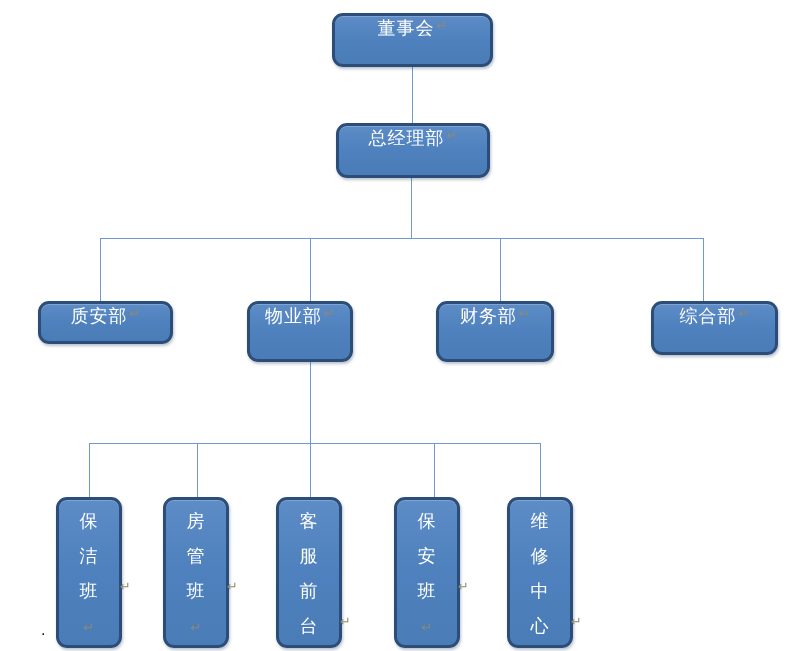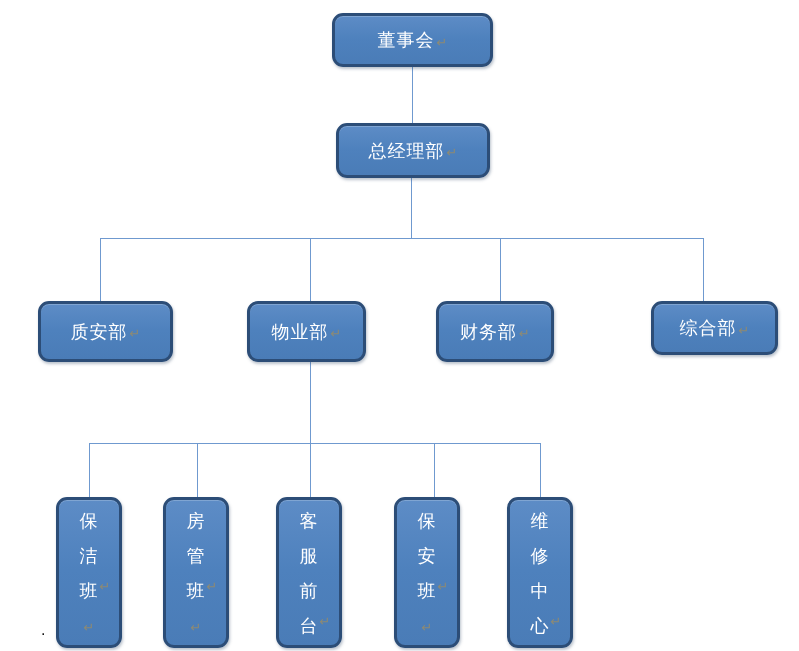--- a/index.html
+++ b/index.html
@@ -12,21 +12,21 @@
   .conn { position: absolute; background: #6f99cf; }
   .conn.v { width: 1px; }
   .conn.h { height: 1px; }
 
   
   .node {
     position: absolute; box-sizing: border-box;
     background: linear-gradient(180deg, #5d8cc6 0%, #4e81bd 48%, #4a7cb7 100%);
     border: 3px solid #2c4d77; border-radius: 11px;
     color: #ffffff; font-size: 18px; letter-spacing: 1px;
-    display: flex; align-items: center; justify-content: center;
+    display: flex; justify-content: center;
     box-shadow: inset 0 1px 0 rgba(255,255,255,0.22), 1px 2px 3px rgba(58,80,110,0.35);
   }
   .node .lbl { white-space: nowrap; }
 
   
   .ret { color: #8d8a74; font-size: 13px; letter-spacing: 0; }
   .inline-ret { margin-left: 2px; position: relative; top: 2px; }
 
   
   .vnode { flex-direction: column; justify-content: center; padding: 2px 0; }
@@ -60,25 +60,25 @@
   <div class="node" style="left:332px; top:13px; width:161px; height:54px;">
     <span class="lbl">董事会</span>
       <span class="ret inline-ret">↵</span>
   </div>
 
   <div class="node" style="left:336px; top:123px; width:154px; height:55px;">
     <span class="lbl">总经理部</span>
       <span class="ret inline-ret">↵</span>
   </div>
 
-  <div class="node" style="left:38px; top:301px; width:135px; height:61px;">
+  <div class="node" style="left:38px; top:301px; width:135px; height:43px;">
     <span class="lbl">质安部</span>
       <span class="ret inline-ret">↵</span>
   </div>
-  <div class="node" style="left:247px; top:301px; width:119px; height:61px;">
+  <div class="node" style="left:247px; top:301px; width:106px; height:61px;">
     <span class="lbl">物业部</span>
       <span class="ret inline-ret">↵</span>
   </div>
   <div class="node" style="left:436px; top:301px; width:118px; height:61px;">
     <span class="lbl">财务部</span>
       <span class="ret inline-ret">↵</span>
   </div>
   <div class="node" style="left:651px; top:301px; width:127px; height:54px;">
     <span class="lbl">综合部</span>
       <span class="ret inline-ret">↵</span>

